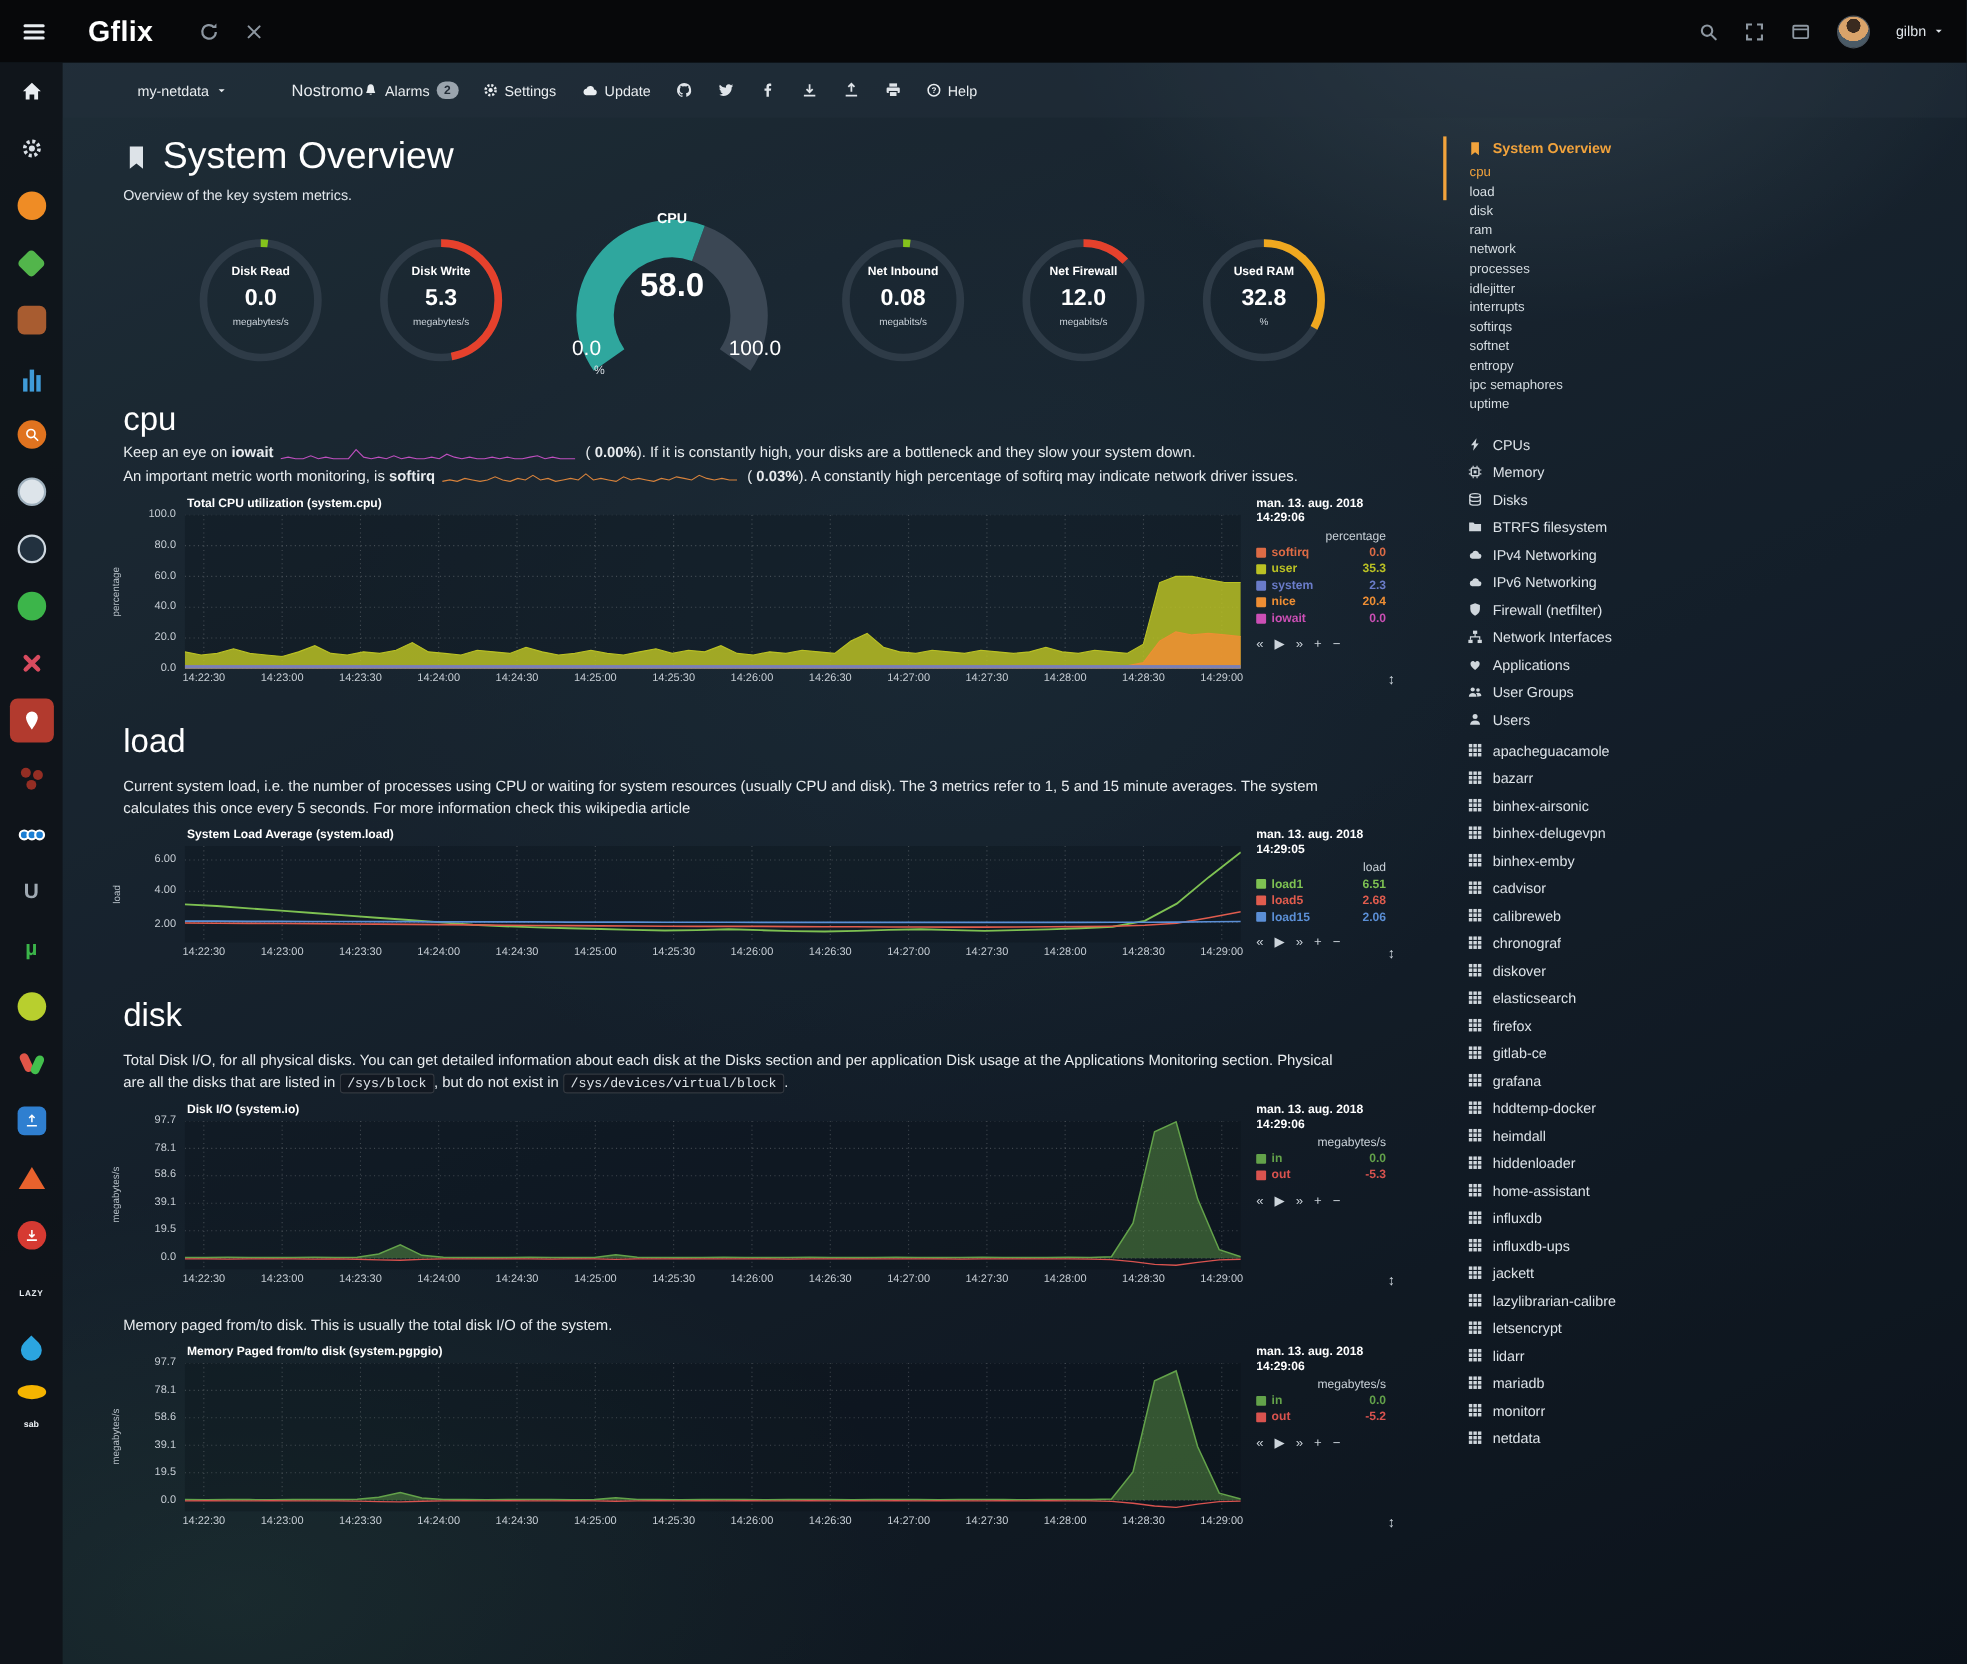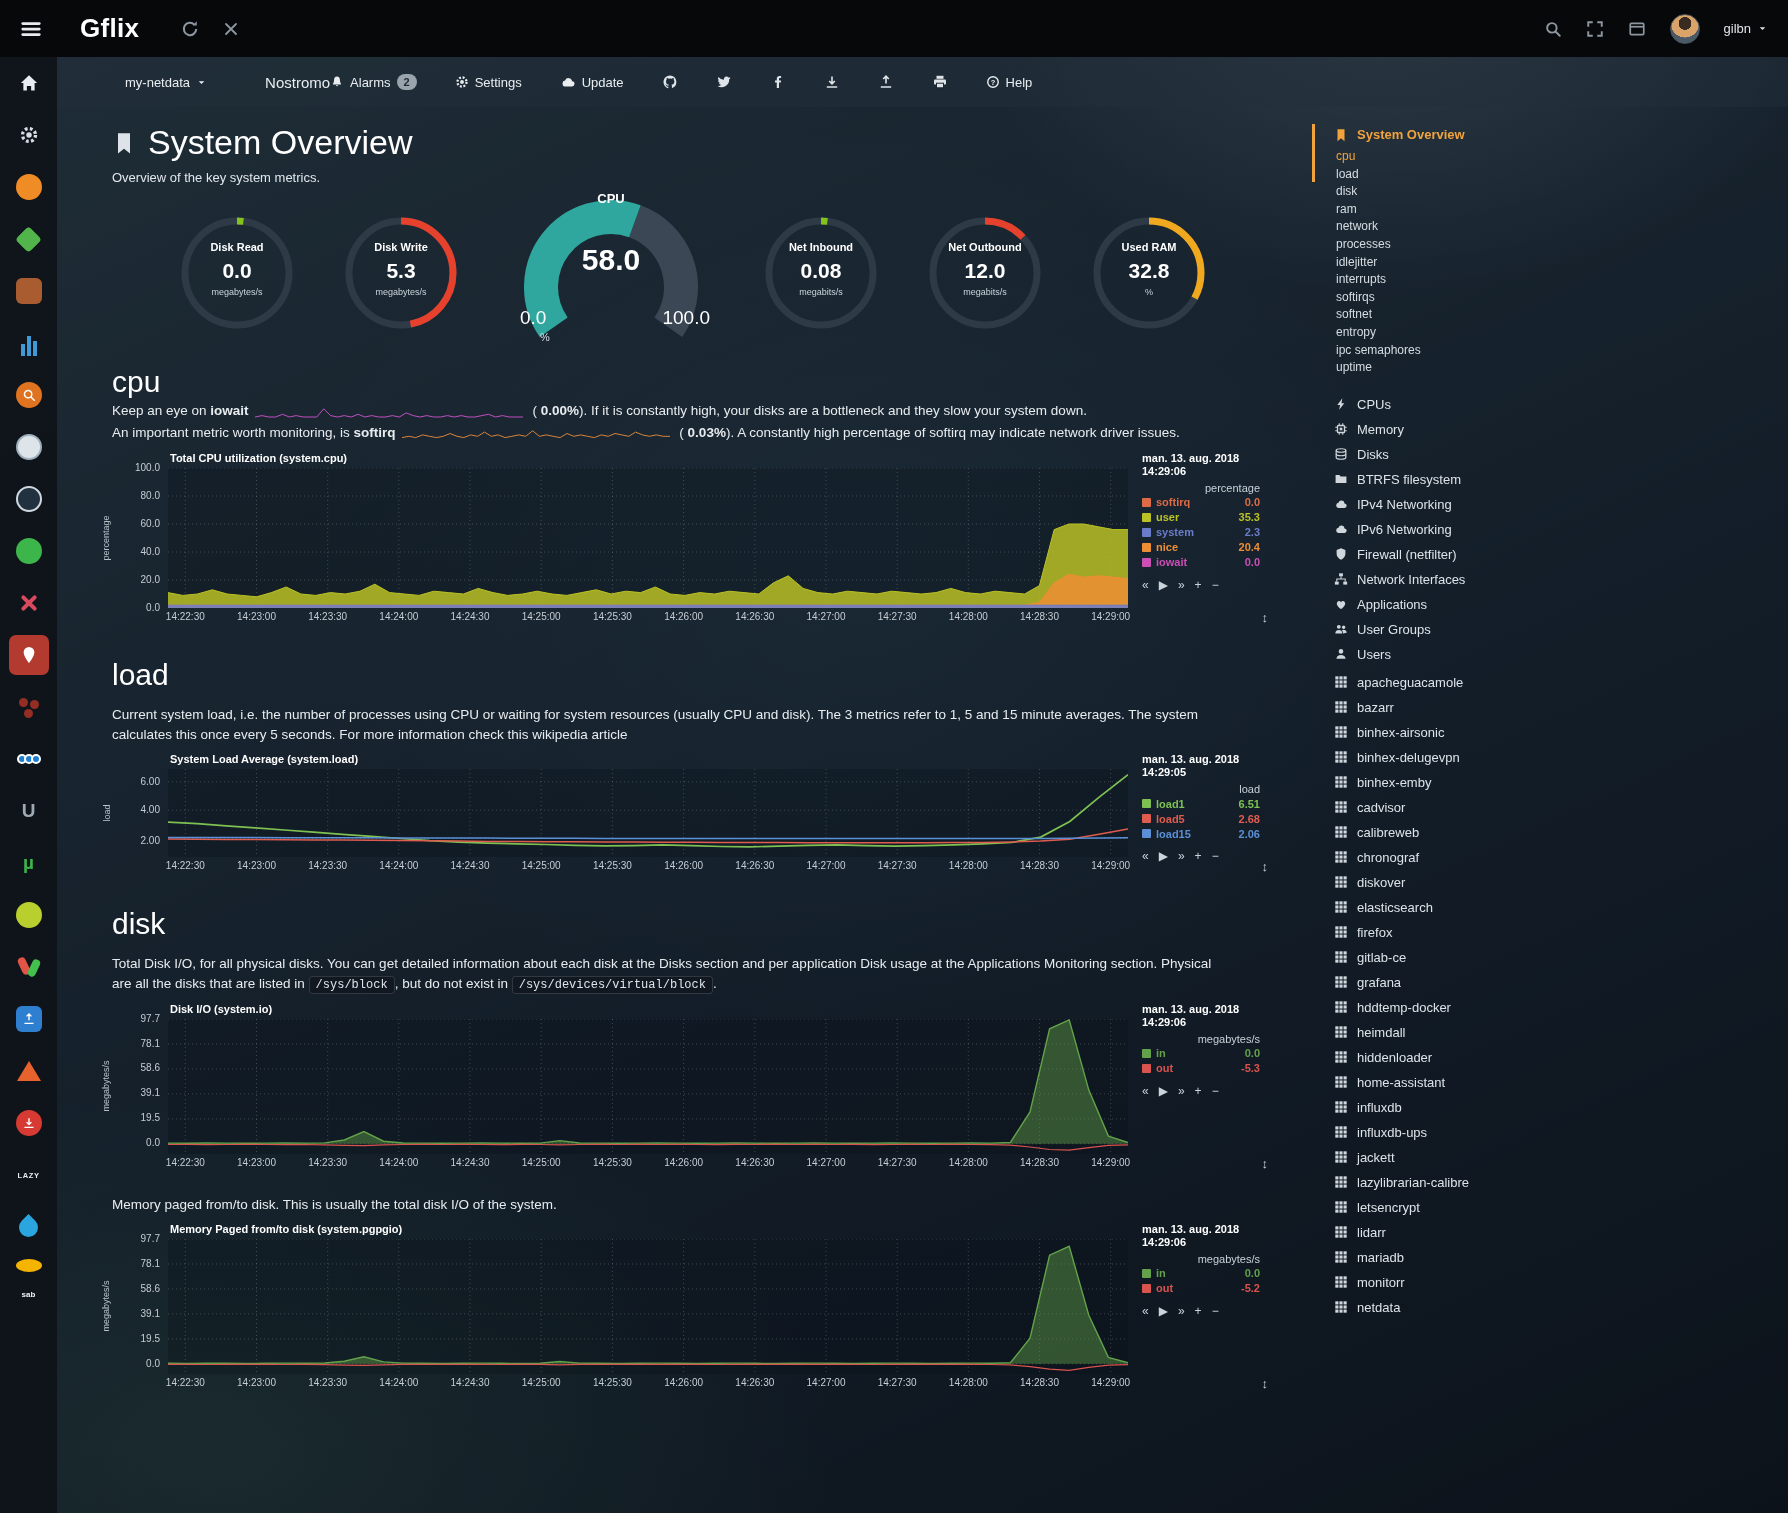--- a/index.html
+++ b/index.html
@@ -48,21 +48,21 @@
 .shp.textlabel{font-size:7.5px;font-weight:bold;color:#e8edf2;letter-spacing:.6px}
 .shp.fox{width:0;height:0;border-left:12px solid transparent;border-right:12px solid transparent;border-bottom:20px solid #e8622d}
 .shp.xmark i{position:absolute;width:4px;height:20px;border-radius:2px;background:var(--c1)}
 .shp.xmark i:nth-child(1){transform:rotate(45deg)}.shp.xmark i:nth-child(2){transform:rotate(-45deg)}
 .lb-label{font-size:8px;font-weight:bold;color:#eef2f6;margin-top:18px}
 
 #main{position:absolute;top:57px;left:57px;right:0;bottom:0}
 #main::before{content:"";position:absolute;inset:0;background:rgba(12,19,27,.38)}
 #ndbar{position:relative;height:50px;display:flex;align-items:center;padding:0 276px 0 68px;background:rgba(36,48,60,.42);font-size:13px;color:#e9edf0;z-index:2}
 .nd-left{display:flex;align-items:center;gap:58px}
-.nd-right{display:flex;align-items:center;gap:38px}
+.nd-right{display:flex;align-items:center;gap:22px}
 .nd-item{display:flex;align-items:center;gap:6px;cursor:pointer;white-space:nowrap}
 .nd-host{font-size:15px;cursor:pointer}
 .nd-ic{color:#dfe4e9;cursor:pointer}
 .badge{background:#9aa4ad;color:#222c36;font-size:11px;font-weight:bold;border-radius:9px;padding:1px 7px;line-height:14px}
 #content{position:absolute;left:55px;top:50px;width:1160px;z-index:2}
 .page-head{display:flex;align-items:center;gap:12px;margin-top:16px}
 .bookmark-lt{color:#dde3e8}
 h1{font-size:34px;font-weight:400}
 .subtitle{font-size:13px;color:#e2e7ec;margin-top:8px}
 #gauges{display:flex;align-items:center;margin:18px 0 0 66px;gap:46px}
@@ -470,21 +470,21 @@
           </svg>
           <div class="g-label">Net Inbound</div>
           <div class="g-value">0.08</div>
           <div class="g-unit">megabits/s</div>
         </div>
         <div class="pie">
           <svg width="118" height="118">
             <circle cx="59" cy="59" r="52" fill="none" stroke="#2e3b47" stroke-width="7"></circle>
             <circle cx="59" cy="59" r="52" fill="none" stroke="#e6412c" stroke-width="7" stroke-dasharray="42.5 326.7" transform="rotate(-90 59 59)"></circle>
           </svg>
-          <div class="g-label">Net Outbound</div>
+          <div class="g-label">Net Firewall</div>
           <div class="g-value">12.0</div>
           <div class="g-unit">megabits/s</div>
         </div>
         <div class="pie">
           <svg width="118" height="118">
             <circle cx="59" cy="59" r="52" fill="none" stroke="#2e3b47" stroke-width="7"></circle>
             <circle cx="59" cy="59" r="52" fill="none" stroke="#f0a81f" stroke-width="7" stroke-dasharray="107.8 326.7" transform="rotate(-90 59 59)"></circle>
           </svg>
           <div class="g-label">Used RAM</div>
           <div class="g-value">32.8</div>

